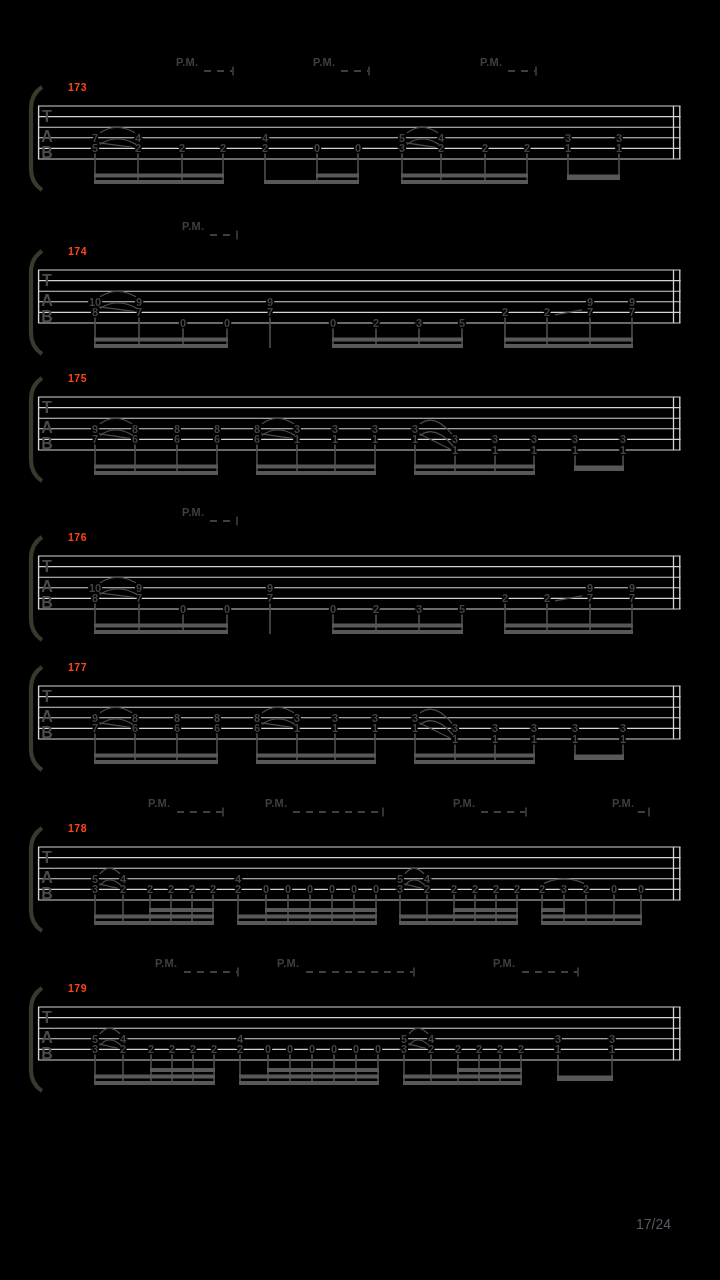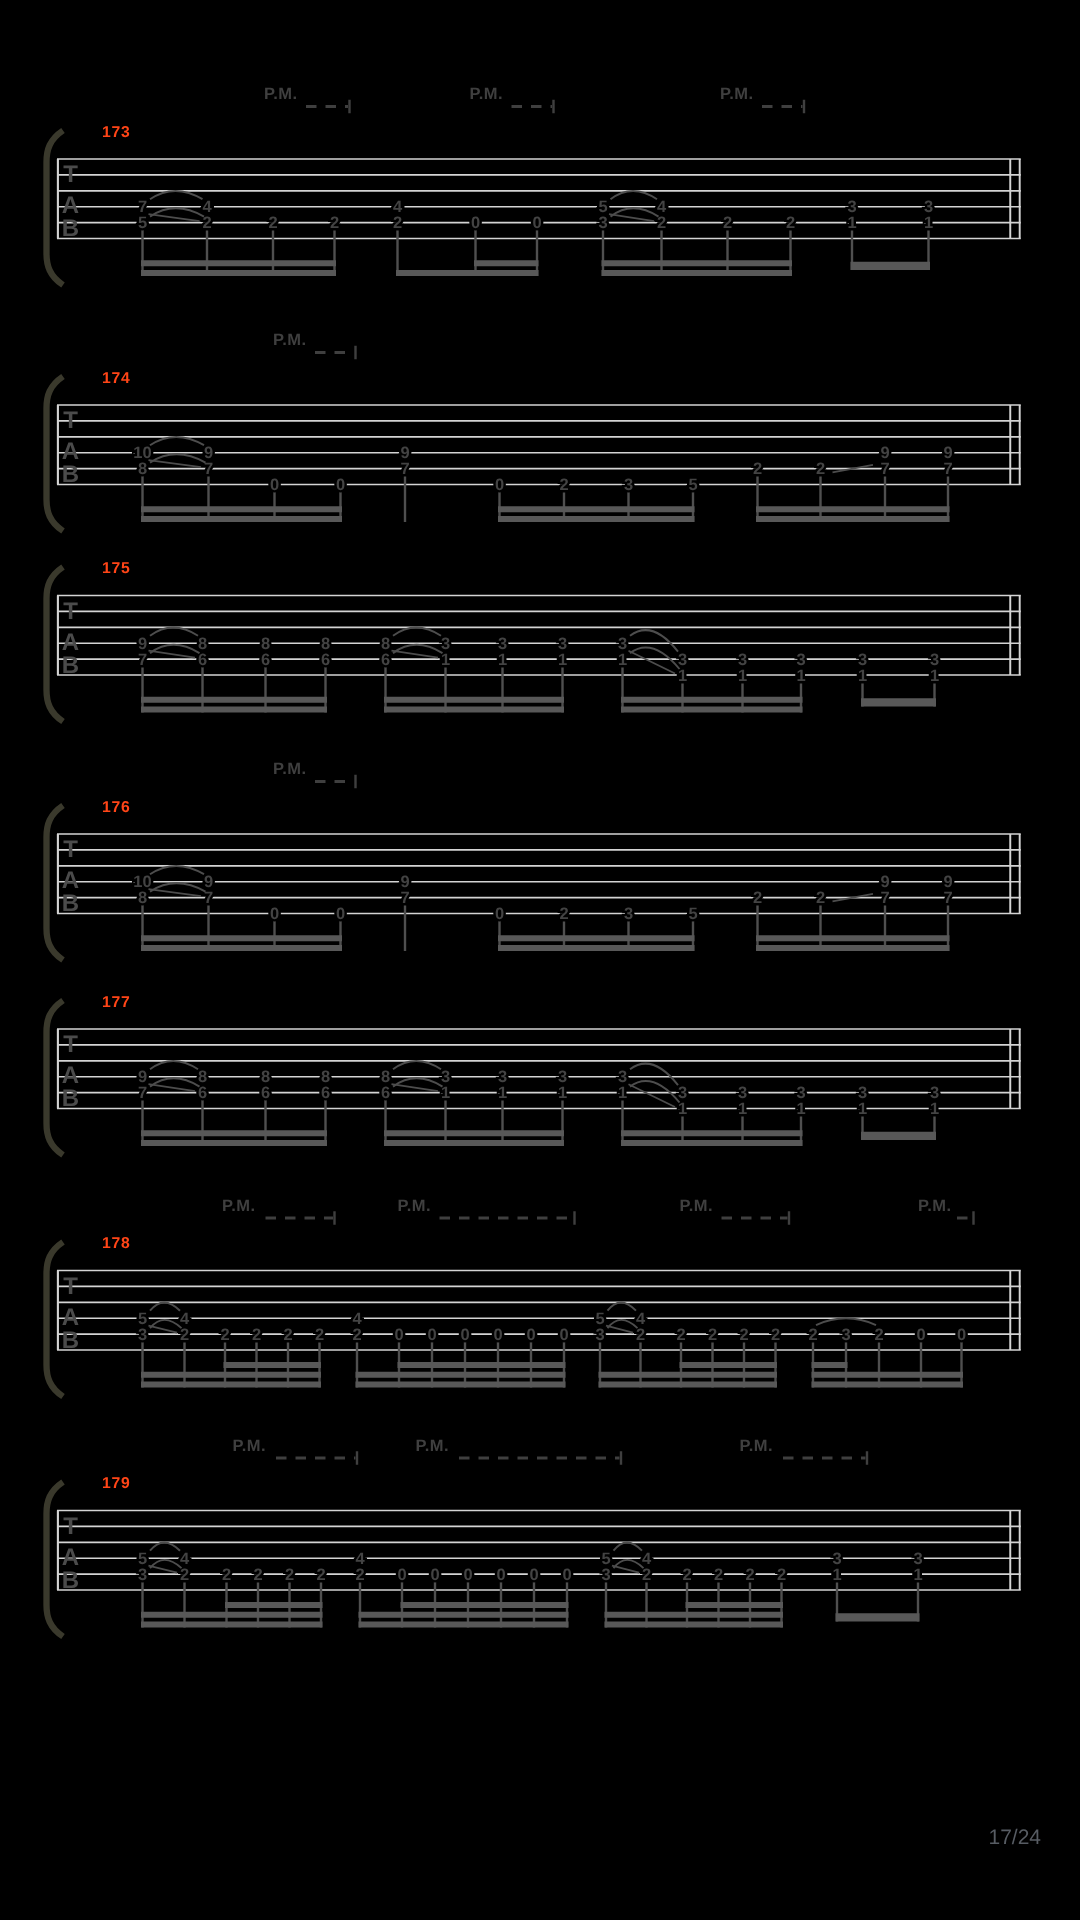--- a/index.html
+++ b/index.html
@@ -3,21 +3,21 @@
 <meta charset="utf-8">
 <style>
   html,body{margin:0;padding:0;background:#000;}
   .page{position:relative;width:720px;height:1280px;background:#000;overflow:hidden;
         font-family:"Liberation Sans",sans-serif;}
   #score{position:absolute;left:0;top:0;}
   .fret{font-size:11px;font-weight:700;paint-order:stroke;stroke:#000;stroke-width:3.2px;}
   .clef{font-size:16px;font-weight:700;}
   .mnum{font-size:10.5px;font-weight:700;letter-spacing:0.5px;}
   .pmtxt{font-size:11px;font-weight:700;letter-spacing:0.3px;}
-  .footer{position:absolute;left:636px;top:1216px;font-size:14px;margin-left:23px;}
+  .footer{position:absolute;left:636px;top:1216px;font-size:14px;}
 </style>
 </head>
 <body>
 
 <div class="page" style="background: rgb(0, 0, 0);">
   <svg id="score" width="720" height="1280" viewBox="0 0 720 1280">
       <g>
         <path d="M 42 87 C 33 93 31 100 31 108 L 31 169 C 31 177 33 184 42 190" stroke="#3a392c" stroke-width="4.2" fill="none"></path>
         <line x1="38" x2="680.5" y1="106" y2="106" stroke="#d4d4d4" stroke-width="1.1"></line>
         <line x1="38" x2="680.5" y1="116.6" y2="116.6" stroke="#d4d4d4" stroke-width="1.1"></line>

